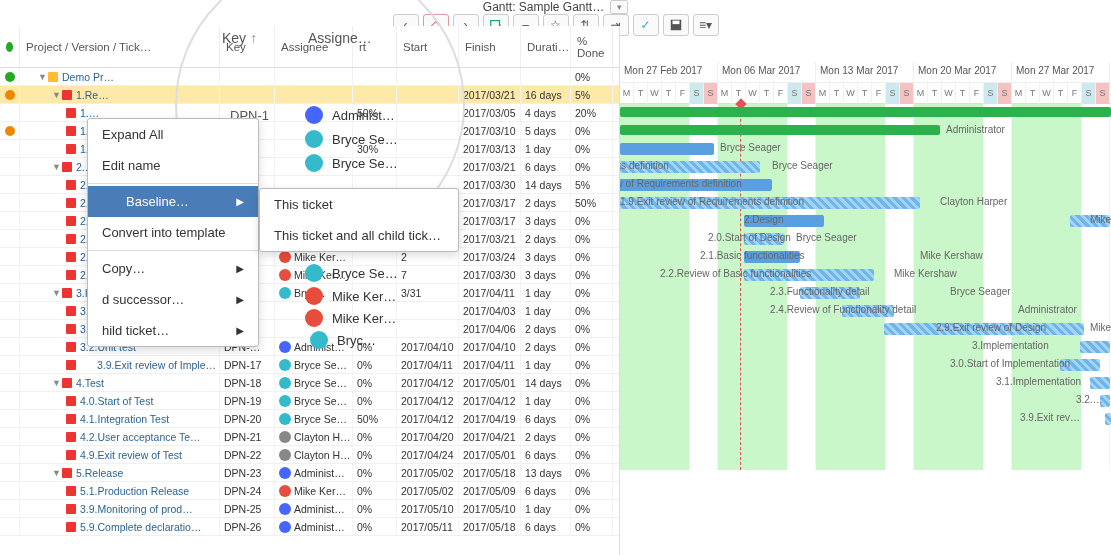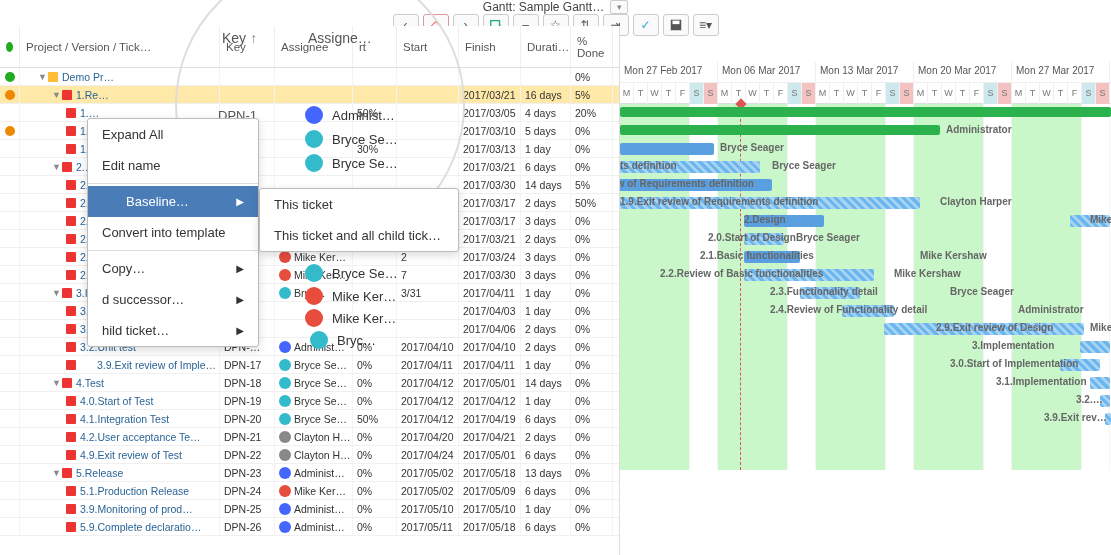--- a/index.html
+++ b/index.html
@@ -52,21 +52,21 @@
 
   
   .ghdr { height: 42px; border-bottom: 1px solid #ddd; margin-top: 36px; }
   .ghdr-weeks { display: flex; height: 21px; border-bottom: 1px solid #eee; }
   .ghdr-week { width: 98px; border-right: 1px solid #eee; padding: 3px 4px; font-size: 10px; color: #555; }
   .ghdr-days { display: flex; height: 21px; }
   .ghdr-day { width: 14px; border-right: 1px solid #f0f0f0; text-align: center; font-size: 9px; color: #777; line-height: 21px; }
   .ghdr-day.sat { background: #cde9ee; }
   .ghdr-day.sun { background: #f5c2c2; }
 
-  .gbody { position: relative; height: 366px; font-weight: bold; }
+  .gbody { position: relative; height: 366px; }
   .gstripes { position: absolute; inset: 0; display: flex; }
   .stripe { border-right: 1px solid #f4f4f4; }
   .stripe-open { width: 70px; background: #c9f7c9; }
   .stripe-we { width: 28px; background: #fff; }
   .gbars { position: absolute; inset: 0; }
   .gbar { position: absolute; height: 12px; background: #5aa0e0; border-radius: 2px; }
   .gbar.green { background: #2bb24c; height: 10px; }
   .gbar.hatched { background: repeating-linear-gradient(45deg,#6cb6ef,#6cb6ef 3px,#a7d3f3 3px,#a7d3f3 6px); }
   .glab { position: absolute; font-size: 10px; color: #666; white-space: nowrap; }
   .today { position: absolute; top: 0; bottom: 0; border-left: 1px dashed #d55; }
@@ -668,31 +668,31 @@
           <div class="glab" style="top: 218px; left: 470px;">Mike Ke</div>
           <div class="gbar hatched" style="top: 237px; left: 460px; width: 30px;"></div>
           <div class="glab" style="top: 236px; left: 352px;">3.Implementation</div>
           <div class="gbar hatched" style="top: 255px; left: 440px; width: 40px;"></div>
           <div class="glab" style="top: 254px; left: 330px;">3.0.Start of Implementation</div>
           <div class="gbar hatched" style="top: 273px; left: 470px; width: 20px;"></div>
           <div class="glab" style="top: 272px; left: 376px;">3.1.Implementation</div>
           <div class="gbar hatched" style="top: 291px; left: 480px; width: 10px;"></div>
           <div class="glab" style="top: 290px; left: 456px;">3.2.…</div>
           <div class="gbar hatched" style="top: 309px; left: 485px; width: 6px;"></div>
-          <div class="glab" style="top: 308px; left: 424px;">3.9.Exit rev…</div>
+          <div class="glab" style="top: 308px; left: 400px;">3.9.Exit rev…</div>
         </div>
     </div>
   </div>
 </div>
 
 <div class="lens"></div>
 <div class="keyhdr"><span>Key</span><span class="sort-arrow">↑</span></div>
 <div class="asghdr">Assigne…</div>
 
-<div class="big-key" style="left:218px;top:108px">DPN-1</div>
+<div class="big-key" style="left:230px;top:108px">DPN-1</div>
 
 <div class="big-assignee" style="left:305px;top:106px">
     <span class="avatar adm"></span>
     <span>Administ…</span>
   </div>
 <div class="big-assignee" style="left:305px;top:130px">
     <span class="avatar"></span>
     <span>Bryce Se…</span>
   </div>
 <div class="big-assignee" style="left:305px;top:154px">

